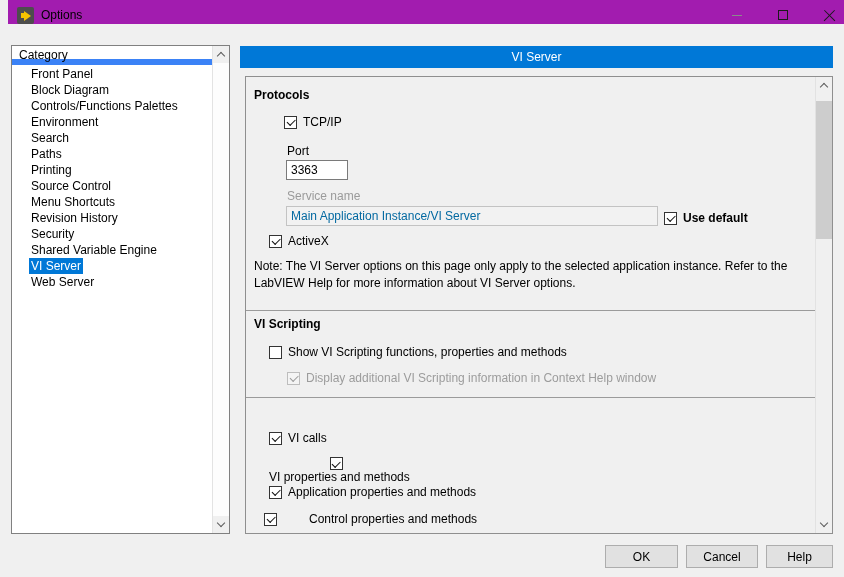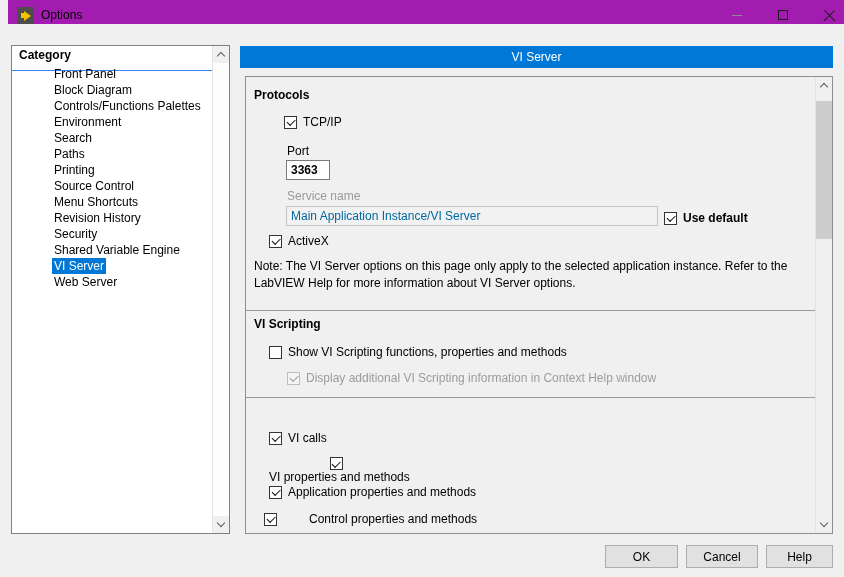--- a/index.html
+++ b/index.html
@@ -26,29 +26,29 @@
   .glyph-max { width:10px; height:10px; border:1px solid #1a1a1a; background:transparent; }
   .glyph-close { position:relative; width:13px; height:13px; }
   .glyph-close::before, .glyph-close::after { content:''; position:absolute; left:-1px; top:6px;
              width:15px; height:1.4px; background:#1a1a1a; }
   .glyph-close::before { transform:rotate(45deg); }
   .glyph-close::after  { transform:rotate(-45deg); }
 
   
   .cat-list { position:absolute; left:11px; top:45px; width:219px; height:489px;
               background:#ffffff; border:1px solid #808080; }
-  .cat-header { position:absolute; left:0; top:0; right:17px; height:25px;
-                border-bottom:1px solid #3b82f6; padding-left:7px; line-height:18px; background:#fff;font-weight:bold; }
+  .cat-header { position:absolute; left:0; top:0; right:17px; height:19px;
+                border-bottom:6px solid #3b82f6; padding-left:7px; line-height:18px; background:#fff; }
   .cat-scroll { position:absolute; top:0; right:0; bottom:0; width:17px; background:#fdfdfd;
                 border-left:1px solid #e3e3e3; }
   .scroll-btn { position:absolute; left:0; width:16px; height:17px; display:flex;
                 align-items:center; justify-content:center; background:#f0f0f0; }
   .scroll-btn.top { top:0; } .scroll-btn.bottom { bottom:0; }
   .cat-items { position:absolute; left:0; top:20px; right:17px; }
-  .cat-item { height:16px; line-height:16px; padding-left:7px; white-space:nowrap; cursor:default;margin-left:35px; }
+  .cat-item { height:16px; line-height:16px; padding-left:19px; white-space:nowrap; cursor:default; }
   .cat-item .cat-label { display:inline-block; padding:0 2px 0 0; }
   .cat-item.selected .cat-label { background:#0078d7; color:#ffffff; padding:0 2px; margin-left:-2px; }
 
   
   .panel-header { position:absolute; left:240px; top:46px; width:593px; height:22px;
                   background:#0078d7; color:#ffffff; text-align:center; line-height:22px; font-size:12px; }
   .panel { position:absolute; left:245px; top:76px; width:588px; height:458px;
            background:#f0f0f0; border:1px solid #8f8f8f; }
 
   .panel .vscroll { position:absolute; top:0; right:0; bottom:0; width:17px; background:#f0f0f0;
@@ -145,21 +145,21 @@
 <div class="panel">
 
   <div class="heading" style="left:8px; top:11px;">Protocols</div>
 
   <div class="cb checked" style="left:38px; top:37px;">
     <span class="box"></span>
     <span class="cb-label">TCP/IP</span>
   </div>
 
   <div class="field-label" style="left:41px; top:67px;">Port</div>
-  <input class="text-input" style="left: 40px; top: 83px; width: 44px; height: 20px; font-weight: bold;" value="3363">
+  <input class="text-input" style="left: 40px; top: 83px; width: 62px; height: 20px;" value="3363">
 
   <div class="field-label dim" style="left:41px; top:112px;">Service name</div>
   <input class="text-input" style="left: 40px; top: 129px; width: 372px; height: 20px;" disabled="" value="Main Application Instance/VI Server">
 
   <div class="cb checked" style="left:418px; top:133px;">
     <span class="box"></span>
     <span class="cb-label" style="font-weight:bold;">Use default</span>
   </div>
 
   <div class="cb checked" style="left:23px; top:156px;">

